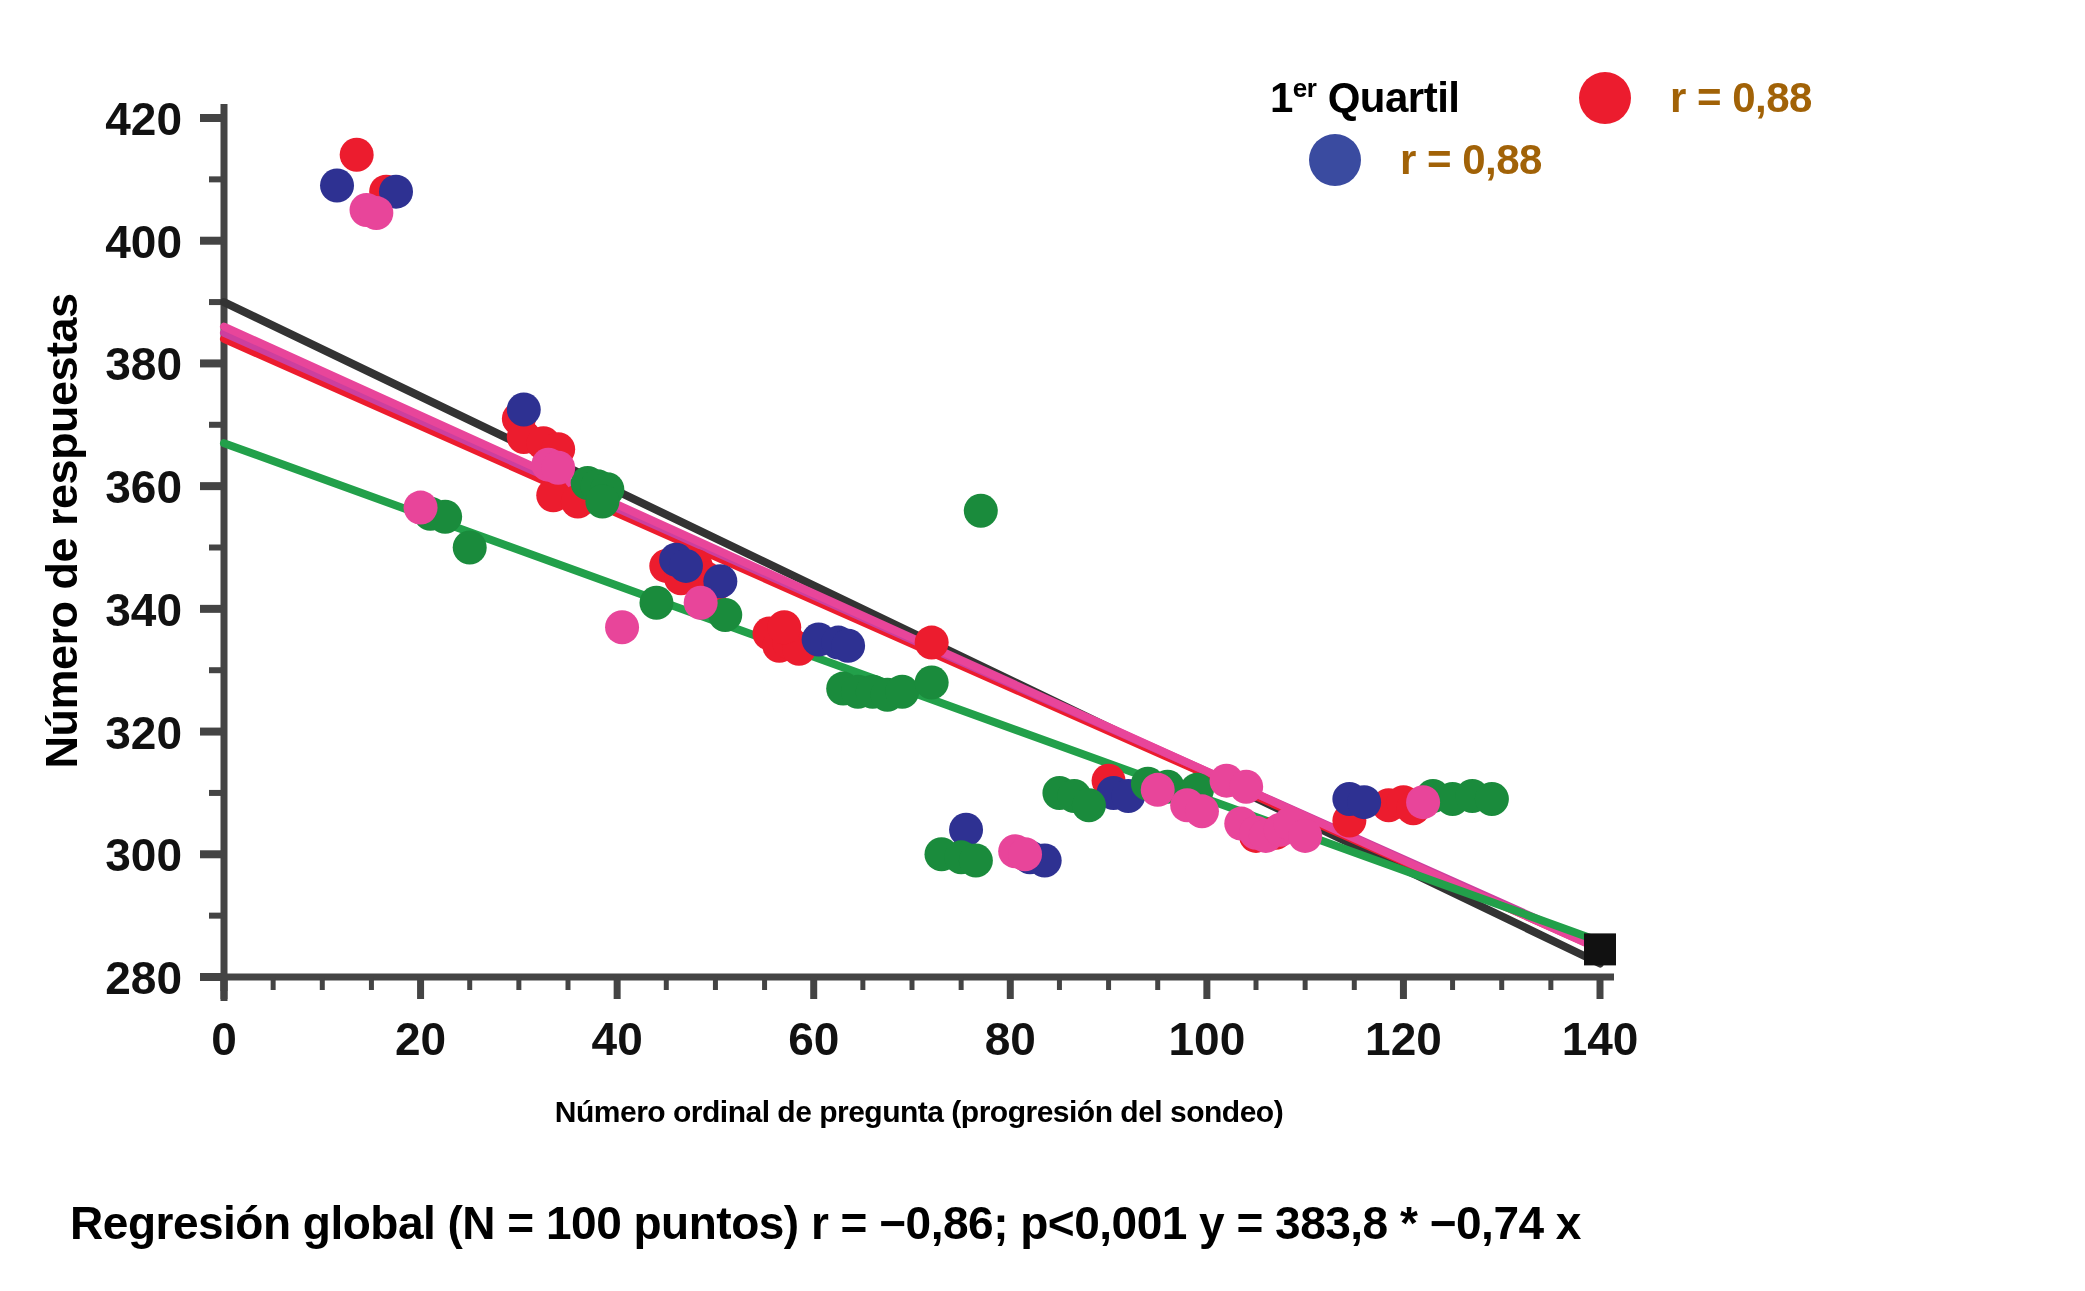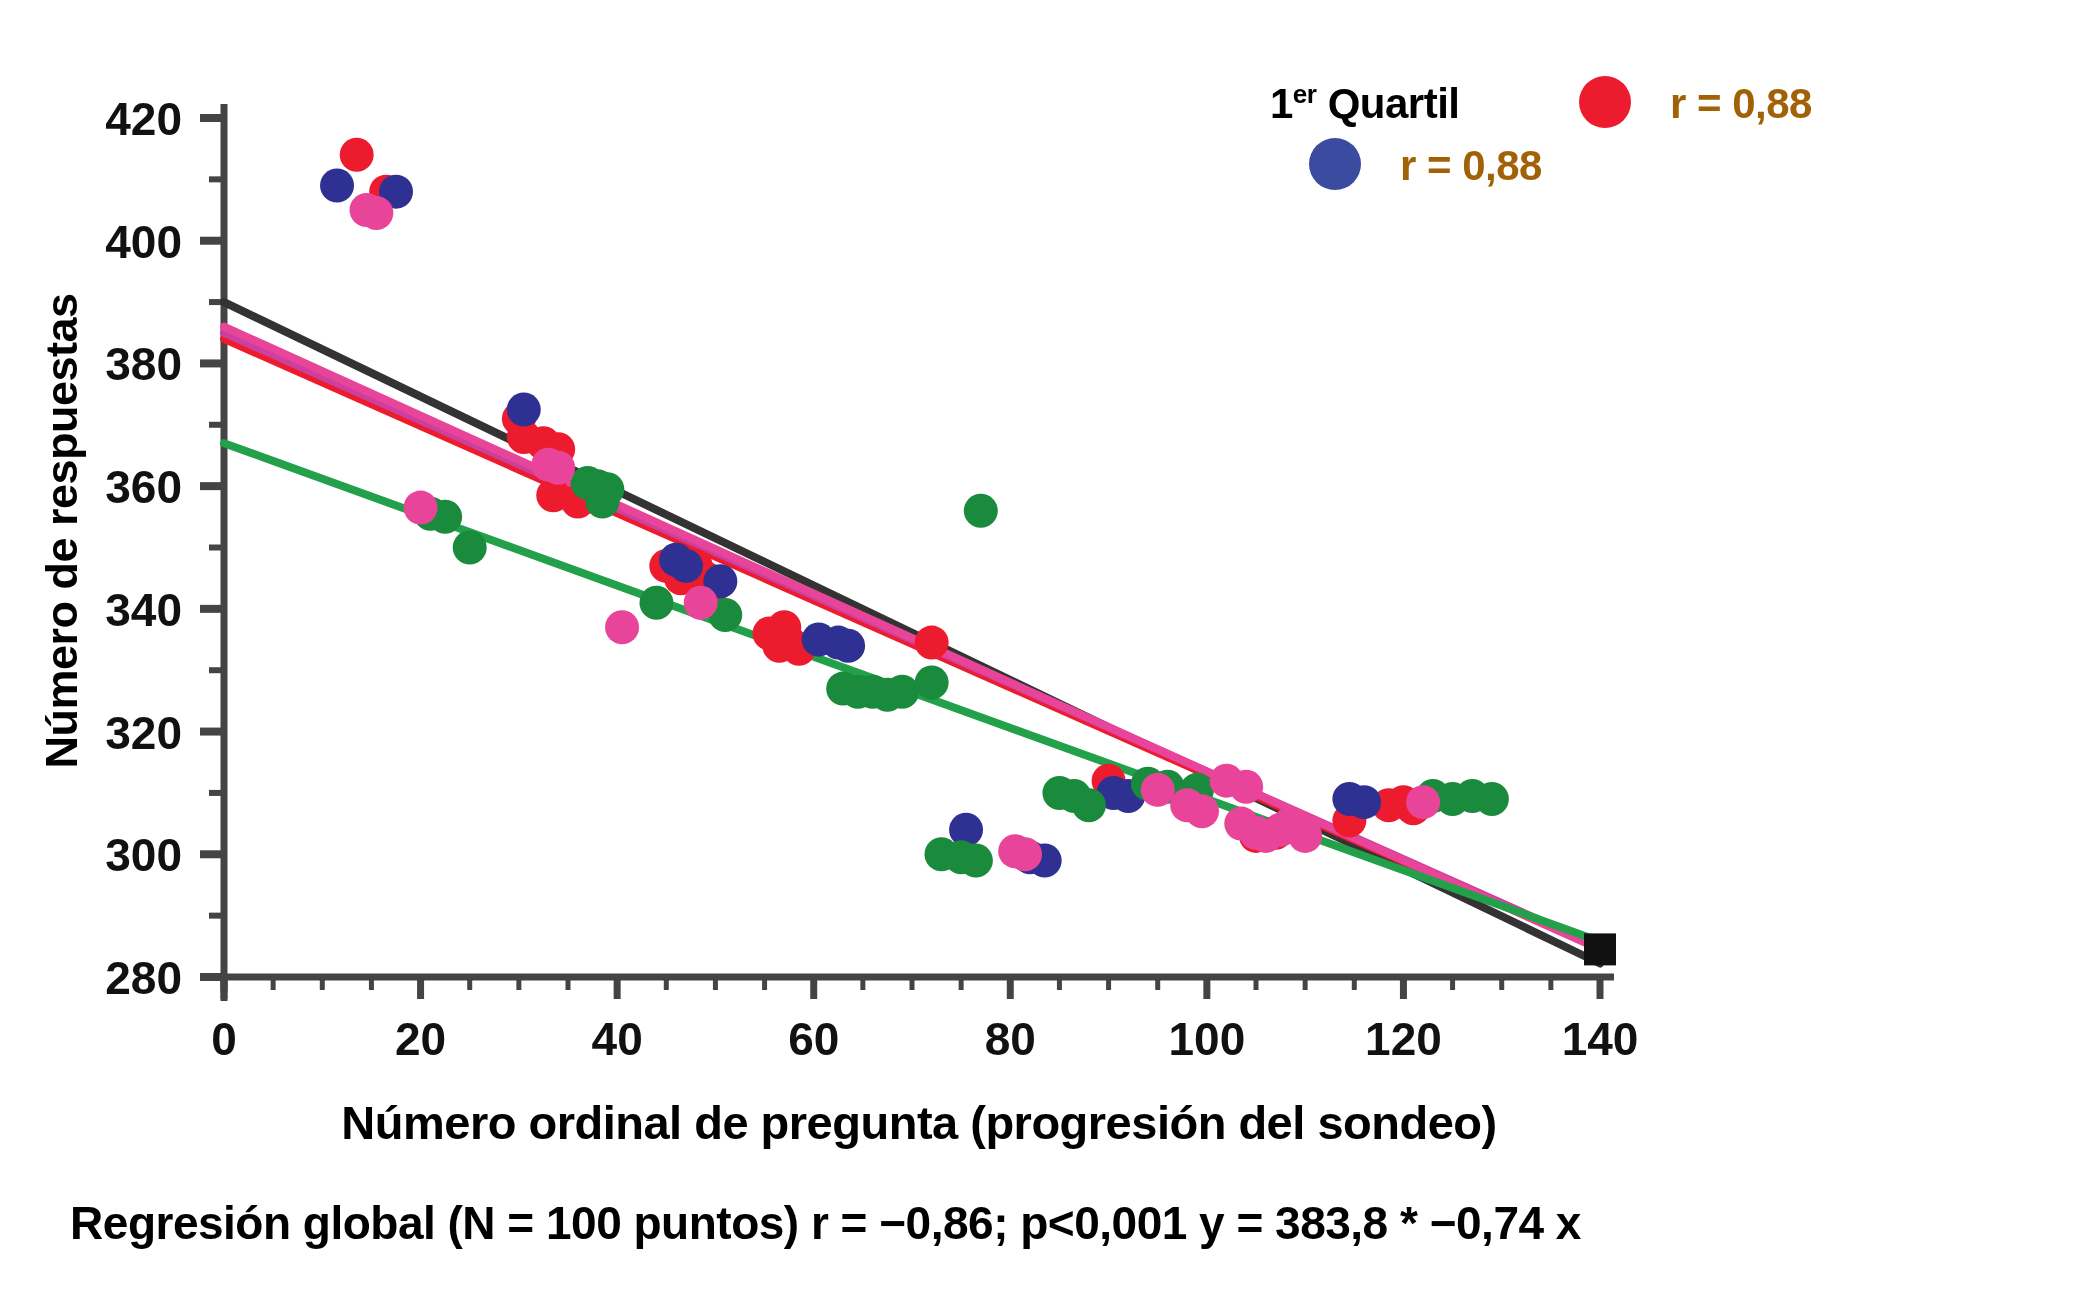--- a/index.html
+++ b/index.html
@@ -43,21 +43,21 @@
     font-weight: bold;
     color: #000;
     letter-spacing: -0.5px;
   }
   .xlabel-wrap {
     position: absolute;
     left: 224px;
     top: 1095px;
     width: 1390px;
     text-align: center;
-    font-size: 47px;
+    font-size: 30px;
     font-weight: bold;
     color: #000;
     letter-spacing: -0.5px;
   }
   .caption-wrap {
     position: absolute;
     left: 0px;
     top: 1196px;
     width: 1651px;
     text-align: center;
@@ -67,21 +67,21 @@
     letter-spacing: -0.5px;
   }
   .legend {
     position: absolute;
     left: 1270px;
     top: 68px;
     width: 680px;
   }
   .legend-row {
     display: flex;
-    align-items: flex-end;
+    align-items: center;
     height: 60px;
     margin-bottom: 2px;
   }
   .legend-label {
     width: 270px;
     font-size: 42px;
     font-weight: bold;
     color: #000;
     letter-spacing: -0.5px;
     white-space: nowrap;

